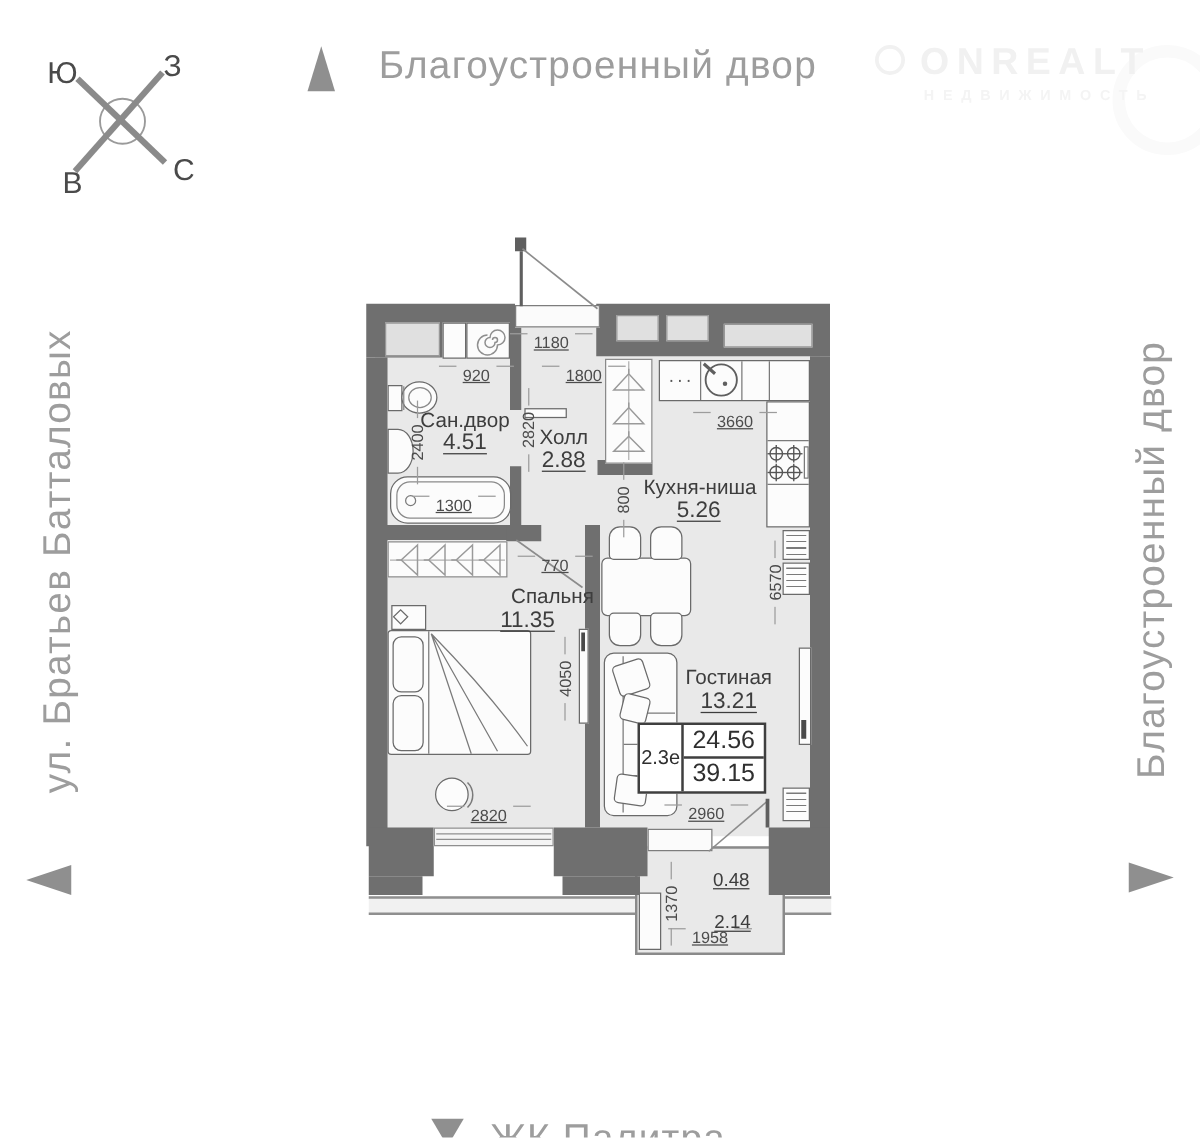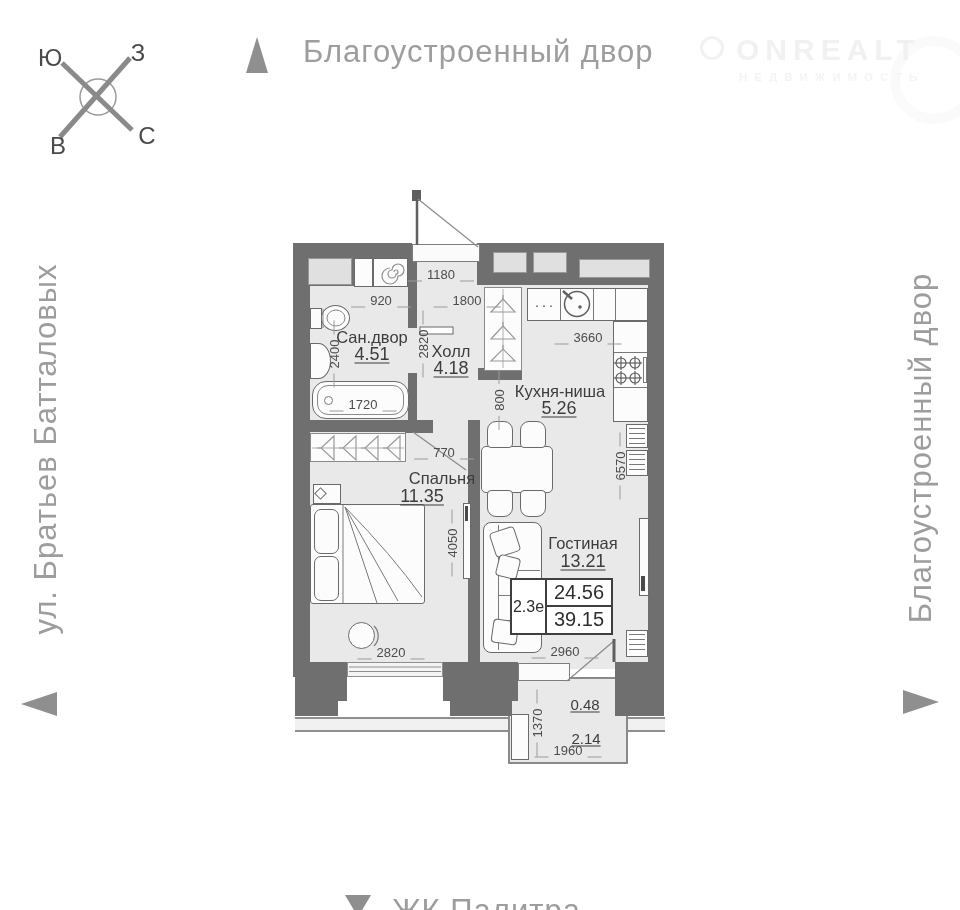--- a/index.html
+++ b/index.html
@@ -21,21 +21,21 @@
 
   .room-name { position:absolute; transform:translate(-50%,-50%); font-size:16.5px;
                color:#3d3d3d; white-space:nowrap; }
   .room-area { position:absolute; transform:translate(-50%,-50%); font-size:18px;
                color:#3d3d3d; text-decoration:underline; text-underline-offset:3px;
                white-space:nowrap; }
   .balc-num  { position:absolute; transform:translate(-50%,-50%); font-size:15px;
                color:#3d3d3d; text-decoration:underline; text-underline-offset:2px; }
 
   .dim  { position:absolute; transform:translate(-50%,-50%); font-size:13px; color:#4c4c4c;
-          white-space:nowrap; display:flex; align-items:flex-end; gap:5px; }
+          white-space:nowrap; display:flex; align-items:flex-start; gap:5px;text-decoration:underline; }
   .dim::before,.dim::after { content:""; width:14px; height:1px; background:#9c9c9c; }
   .dimv { position:absolute; transform:translate(-50%,-50%) rotate(-90deg); font-size:13px;
           color:#4c4c4c; white-space:nowrap; display:flex; align-items:center; gap:5px; }
   .dimv::before,.dimv::after { content:""; width:14px; height:1px; background:#9c9c9c; }
 
   .rad { position:absolute; background:#fdfdfd; border:1px solid #6a6a6a; padding:3px 2px; }
   .rad .teeth { width:100%; height:100%;
         background:repeating-linear-gradient(to bottom,#7a7a7a 0 1px,transparent 1px 5px); }
 
   .edge-label { position:absolute; color:#9d9d9d; font-size:31px; letter-spacing:1px;
@@ -236,21 +236,21 @@
       <line x1="614" y1="378" x2="628" y2="378"></line>
         <line x1="621" y1="371" x2="621" y2="385"></line>
       <line x1="628" y1="378" x2="642" y2="378"></line>
         <line x1="635" y1="371" x2="635" y2="385"></line>
     </g>
   </svg>
 
   <div class="room-name" style="left:372px;top:337px">Сан.двор</div>
   <div class="room-area" style="left:372px;top:354px">4.51</div>
   <div class="room-name" style="left:451px;top:351px">Холл</div>
-  <div class="room-area" style="left:451px;top:368px">4.18</div>
+  <div class="room-area" style="left:451px;top:368px">2.88</div>
   <div class="room-name" style="left:560px;top:391px">Кухня-ниша</div>
   <div class="room-area" style="left:559px;top:408px">5.26</div>
   <div class="room-name" style="left:442px;top:478px">Спальня</div>
   <div class="room-area" style="left:422px;top:496px">11.35</div>
   <div class="room-name" style="left:583px;top:543px">Гостиная</div>
   <div class="room-area" style="left:583px;top:561px">13.21</div>
   <div class="balc-num" style="left:585px;top:704px">0.48</div>
   <div class="balc-num" style="left:586px;top:738px">2.14</div>
 
   <div class="summary">
@@ -268,21 +268,21 @@
   <div class="dim" style="left:467px;top:300px">
       <span>1800</span>
     </div>
   <div class="dimv" style="left:423px;top:344px">
       <span>2820</span>
     </div>
   <div class="dimv" style="left:334px;top:354px">
       <span>2400</span>
     </div>
   <div class="dim" style="left:363px;top:404px">
-      <span>1720</span>
+      <span>1300</span>
     </div>
   <div class="dim" style="left:588px;top:337px">
       <span>3660</span>
     </div>
   <div class="dimv" style="left:499px;top:400px">
       <span>800</span>
     </div>
   <div class="dim" style="left:444px;top:452px">
       <span>770</span>
     </div>
@@ -295,16 +295,16 @@
   <div class="dim" style="left:391px;top:652px">
       <span>2820</span>
     </div>
   <div class="dim" style="left:565px;top:651px">
       <span>2960</span>
     </div>
   <div class="dimv" style="left:537px;top:723px">
       <span>1370</span>
     </div>
   <div class="dim" style="left:568px;top:750px">
-      <span>1960</span>
+      <span>1958</span>
     </div>
 
 </div>
 
 </body></html>

